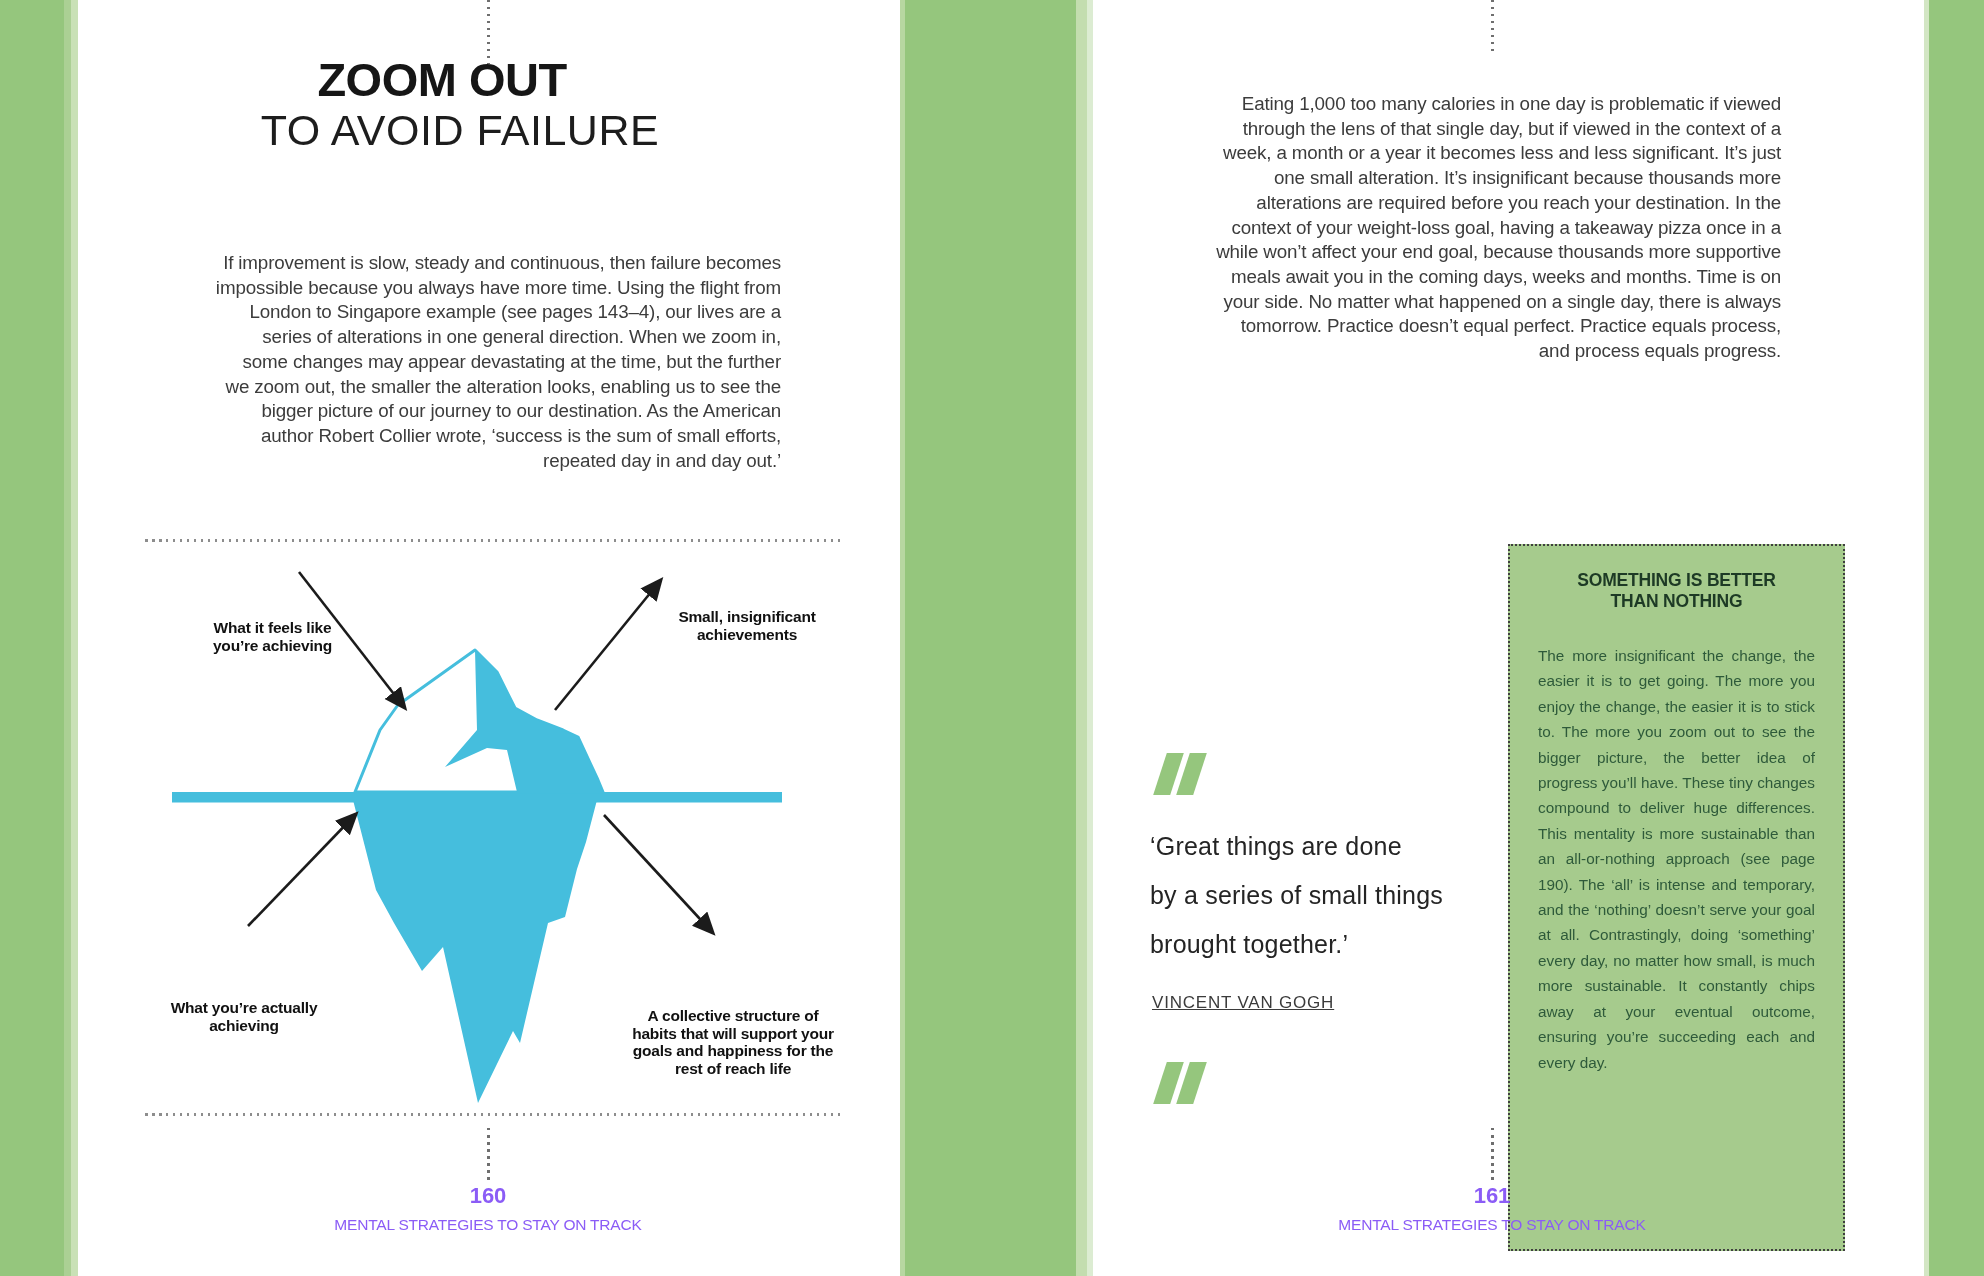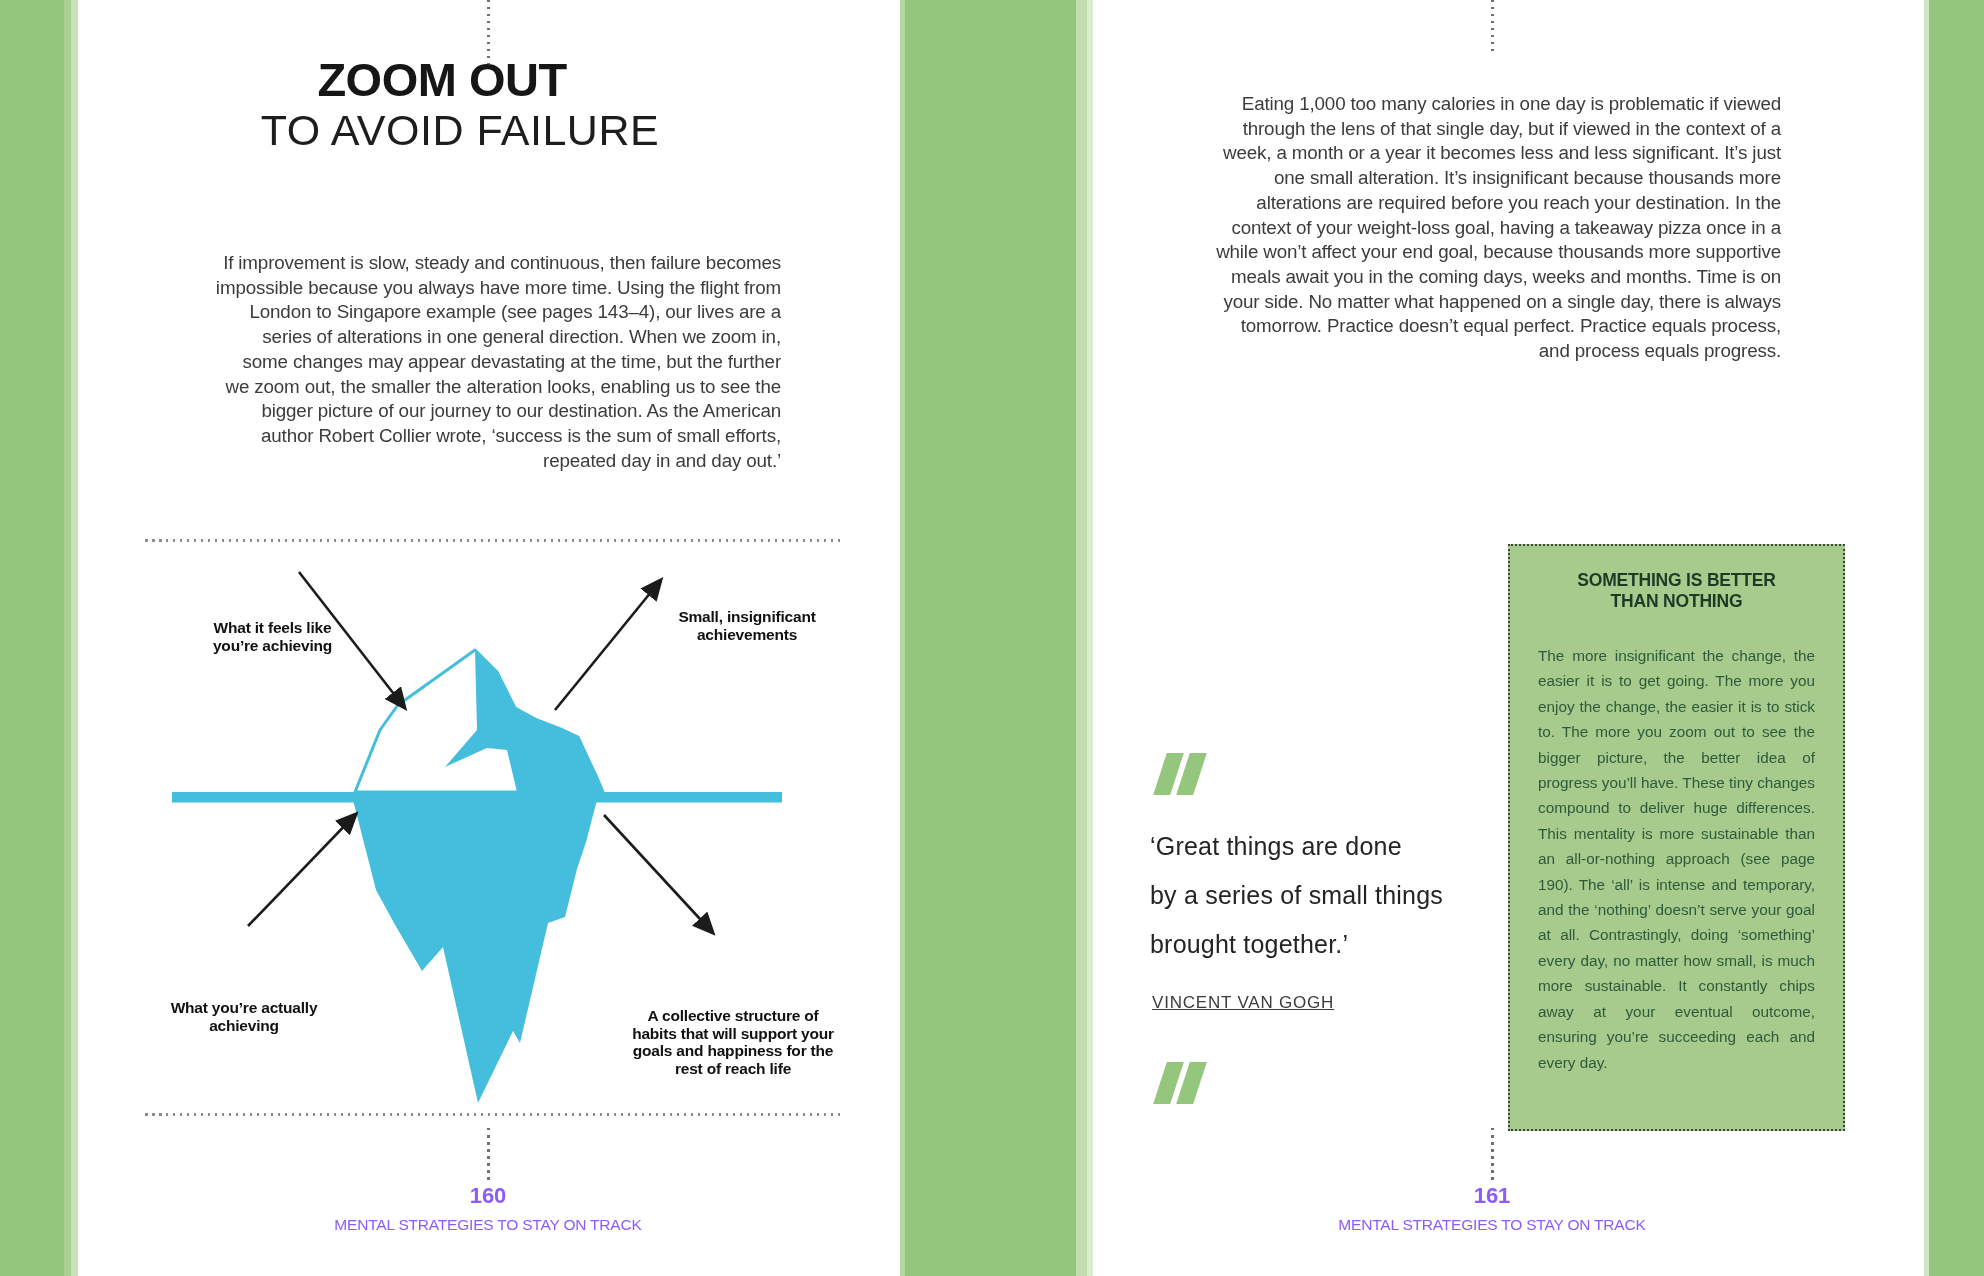--- a/index.html
+++ b/index.html
@@ -53,21 +53,21 @@
   .qmark i { position:absolute; top:0; bottom:0; width:17px; transform:skewX(-18deg); }
   .qmark i:first-child { left:8px; } .qmark i:last-child { left:31px; }
   .qmark-top    { left:59px; top:753px; }
   .qmark-bottom { left:59px; top:1062px; }
   .quote-text { position:absolute; left:57px; top:822px; width:340px;
                 font-size:25px; line-height:49px; letter-spacing:0.2px; color:#242424; }
   .quote-attr { position:absolute; left:59px; top:993px; font-size:17px;
                 letter-spacing:0.8px; color:#3b3b3b;text-decoration:underline; }
 
   
-  .callout { position:absolute; left:415px; top:544px; width:337px; height:587px;
+  .callout { position:absolute; left:415px; top:544px; width:337px; height:707px;
              border:2px dotted #3f3f3f; }
   .callout-title { margin-top:24px; padding:0 20px; text-align:center; font-size:17.5px;
                    font-weight:bold; line-height:21px; letter-spacing:-0.2px; }
   .callout-body  { margin:31px 28px 0; font-size:15.3px; line-height:25.4px;
                    text-align:justify; }
 </style>
 </head>
 <body>
 
 <div class="spread">

